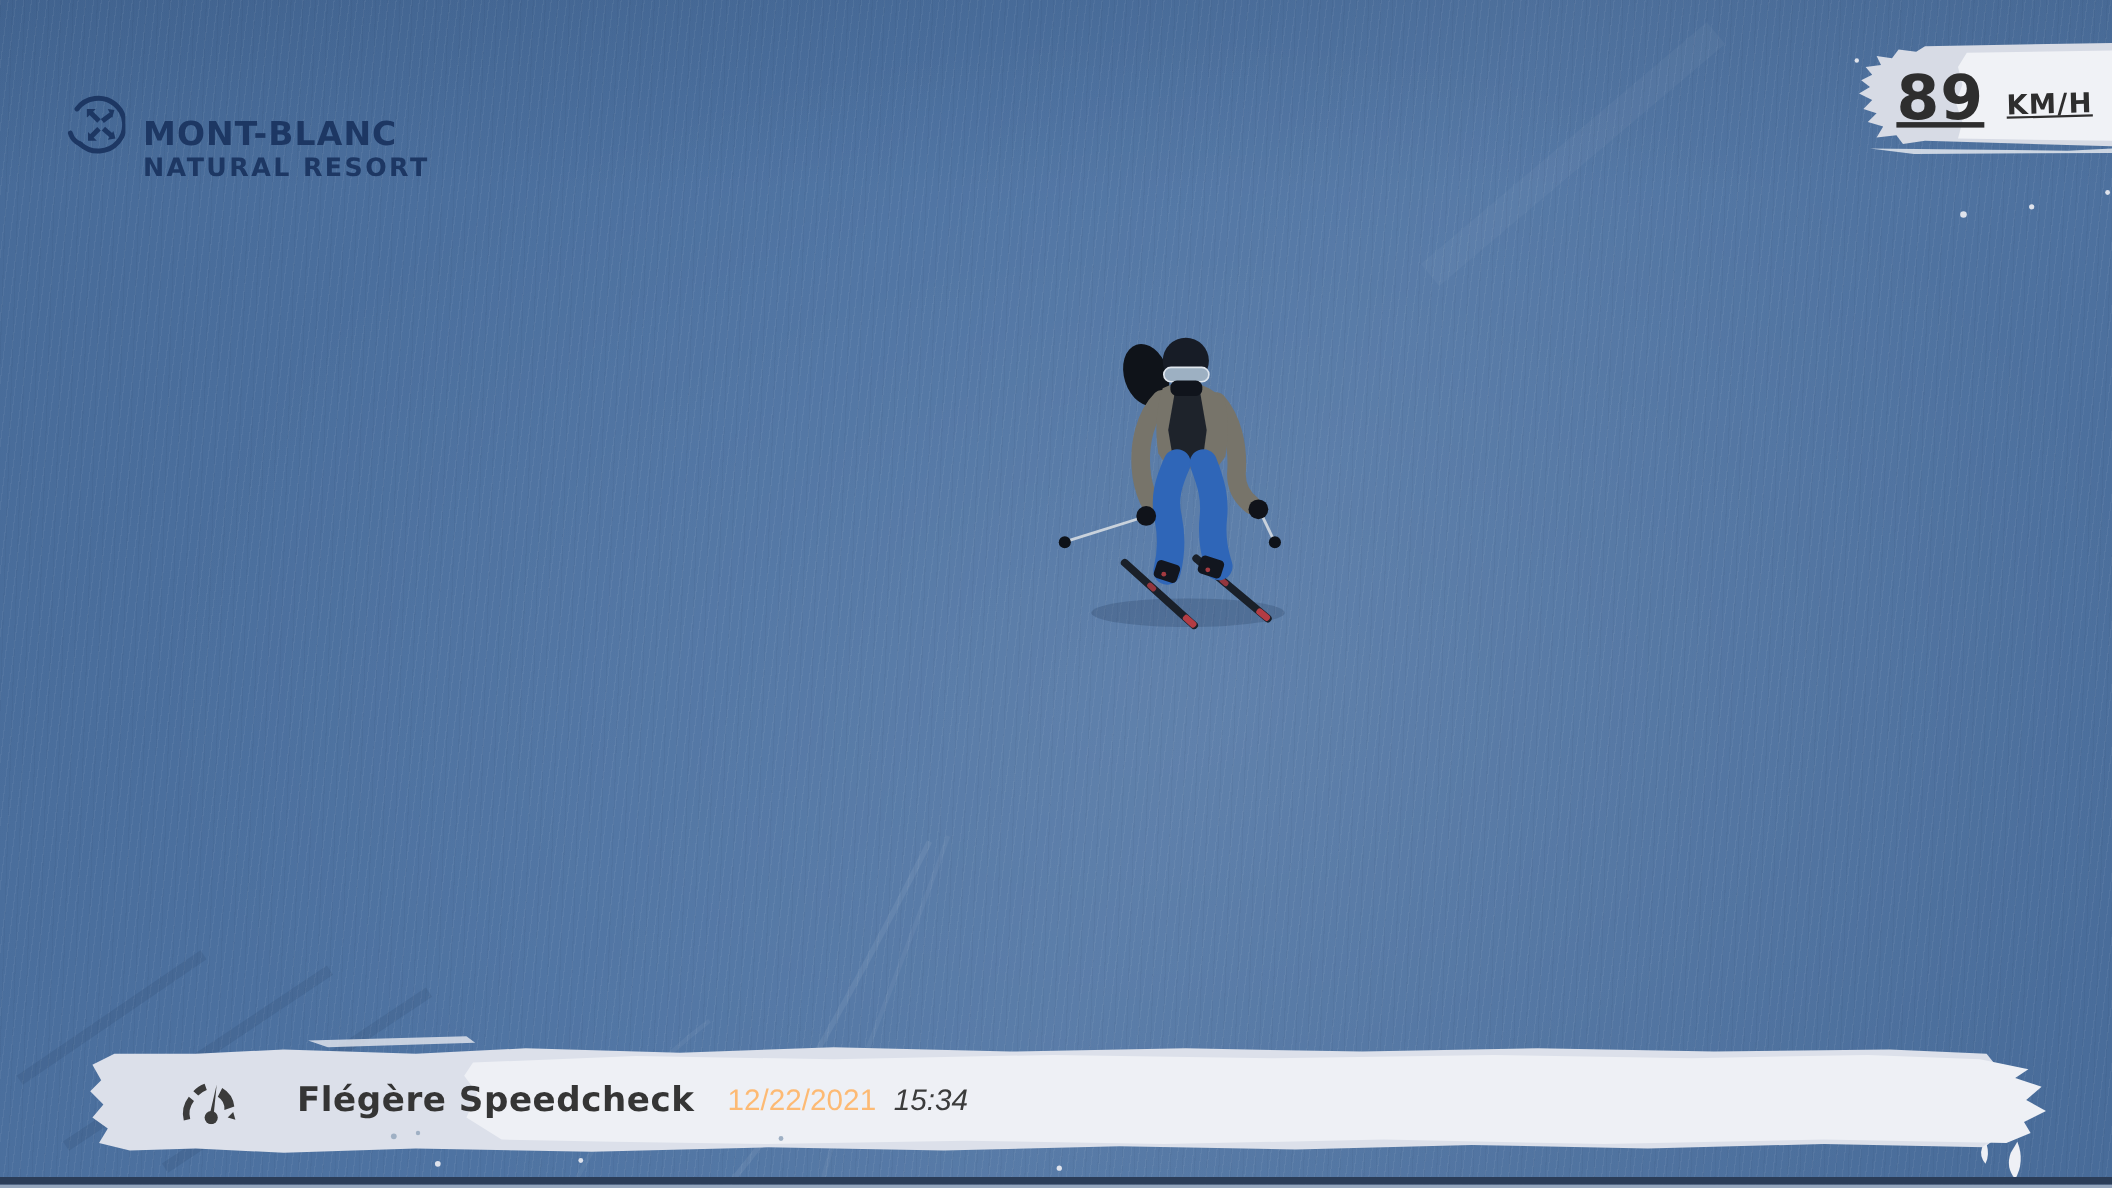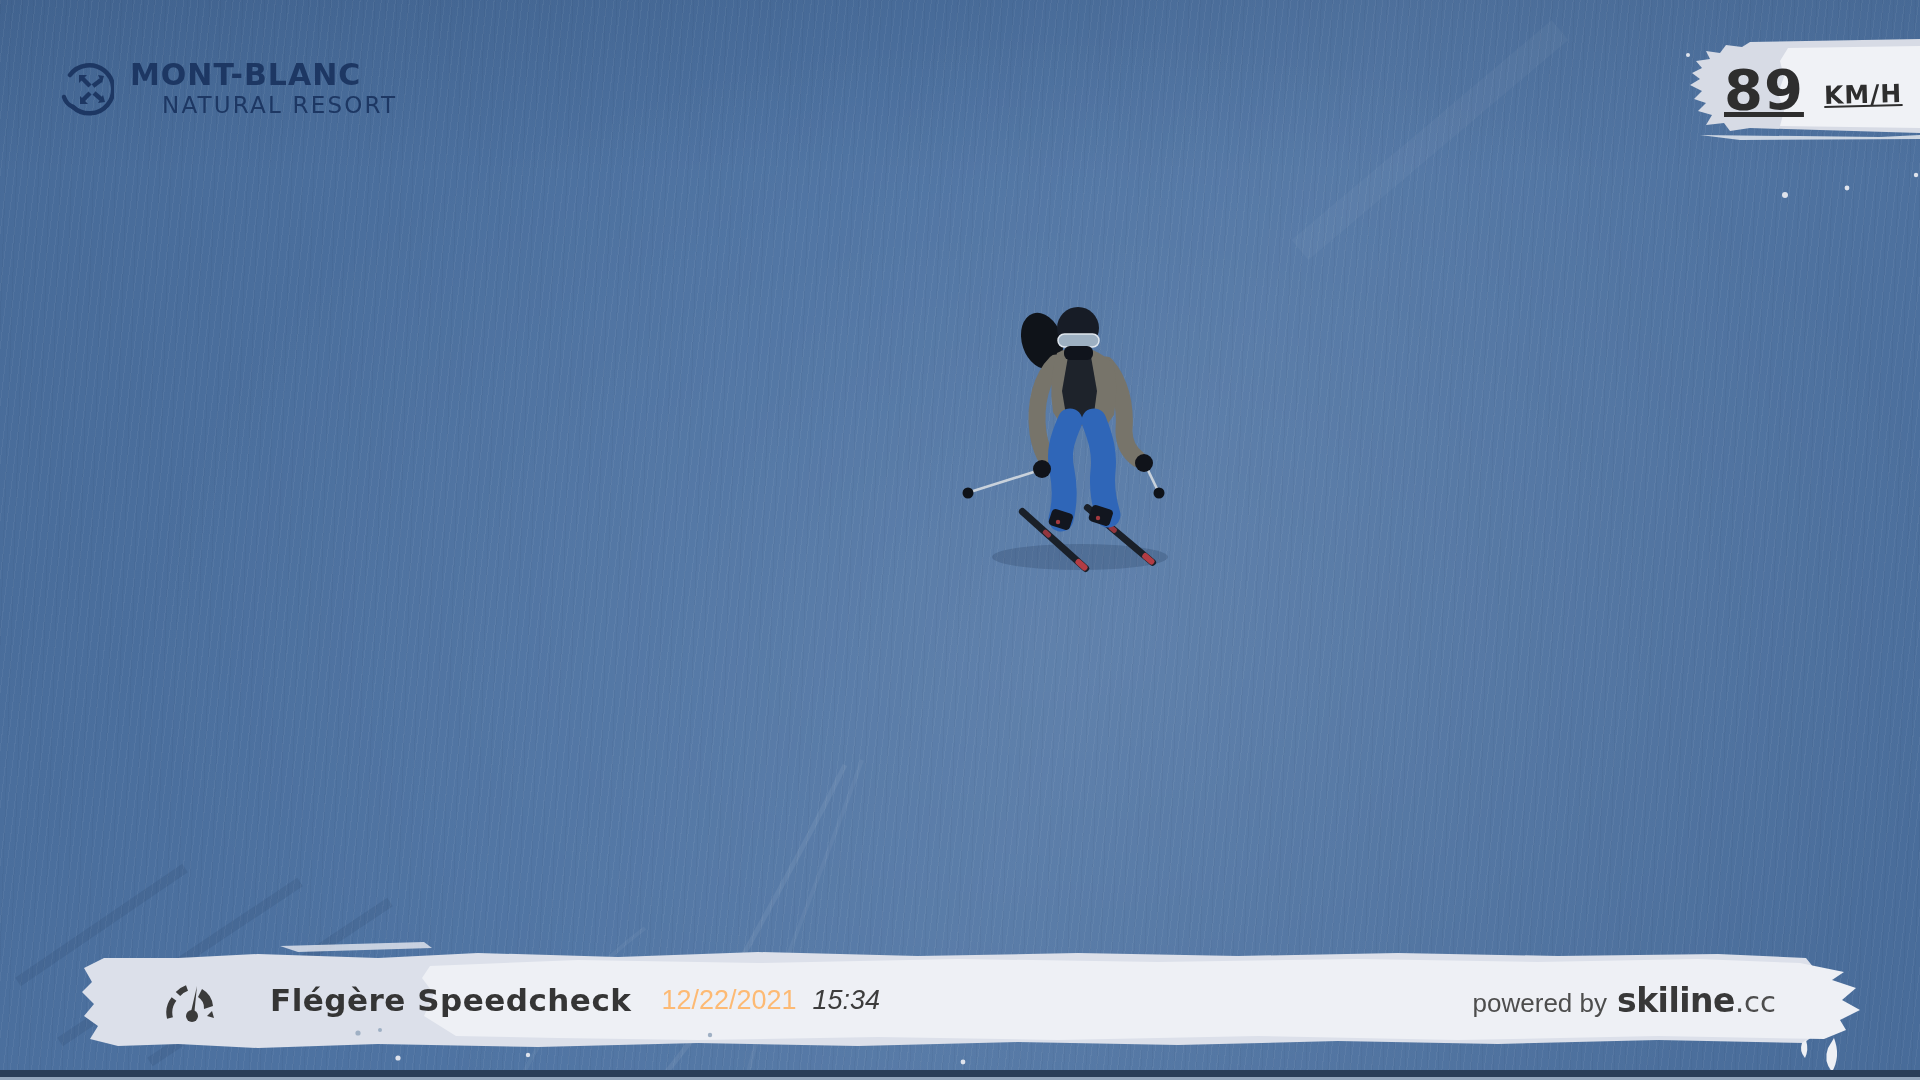--- a/index.html
+++ b/index.html
@@ -13,22 +13,22 @@
      linear-gradient(115deg, rgba(12,32,62,0.10), rgba(0,0,0,0) 38%, rgba(255,255,255,0.04) 58%, rgba(12,32,62,0.09) 100%),
      #4e73a2;}
   .corduroy{position:absolute;inset:0;background:
      repeating-linear-gradient(97deg, rgba(255,255,255,0.050) 0 1px, rgba(0,0,0,0) 1px 7px),
      repeating-linear-gradient(92deg, rgba(12,28,55,0.040) 0 1px, rgba(0,0,0,0) 1px 11px);}
   .tracks{position:absolute;inset:0;}
 
   
   .logo{position:absolute;left:60px;top:60px;display:flex;align-items:center;gap:16px;color:#1d3763;}
   .logo-text{display:flex;flex-direction:column;line-height:1;}
-  .logo-line1{font-weight:bold;font-size:30px;letter-spacing:1px;}
-  .logo-line2{font-weight:normal;font-size:23px;letter-spacing:2.2px;margin-top:4px;margin-left:32px;}
+  .logo-line1{font-weight:bold;font-size:30px;letter-spacing:1px;margin-top:48px;}
+  .logo-line2{font-weight:bold;font-size:23px;letter-spacing:2.2px;margin-top:4px;}
 
   
   .speed-badge{position:absolute;top:33px;right:0;width:240px;height:112px;}
   .speed-badge svg{position:absolute;inset:0;overflow:visible;}
   .speed-text{position:absolute;inset:0;display:flex;align-items:center;padding-left:44px;color:#2e2e2e;text-decoration:underline;}
   .speed-value{font-size:56px;font-weight:bold;letter-spacing:1px;}
   .speed-unit{font-size:25px;font-weight:bold;margin-left:20px;margin-top:10px;letter-spacing:1px;transform:rotate(-1.5deg);}
 
   
   .banner{position:absolute;left:58px;top:946px;width:1802px;height:134px;}
@@ -174,24 +174,19 @@
           <path d="M14 16 A22 22 0 0 1 23 10"></path>
         </g>
         <path d="M38 11 A22 22 0 0 1 49 28 L40 31 A13 13 0 0 0 34 19 Z" fill="#3b3b3b"></path>
         <path d="M48 33 L50 40 L43 38 Z" fill="#3b3b3b"></path>
         <circle cx="28" cy="38" r="6" fill="#3b3b3b"></circle>
         <path d="M26 38 L30 38 L33 8 Z" fill="#3b3b3b"></path>
       </svg>
       <span class="banner-title">Flégère Speedcheck</span>
       <span class="banner-date">12/22/2021</span>
       <span class="banner-time">15:34</span>
-      <span class="powered">
-        <span class="powered-label">powered by</span>
-        <span class="powered-brand">skiline</span>
-        <span class="powered-tld">.cc</span>
-      </span>
     </div>
   </div>
 
   <div class="bottom-strip"></div>
   <div class="bottom-edge"></div>
 
 </div>
 
 </body></html>

